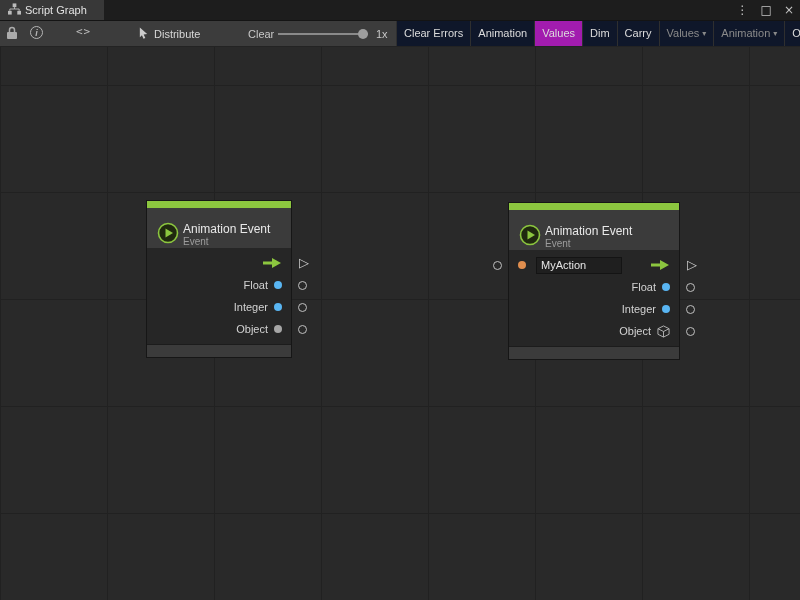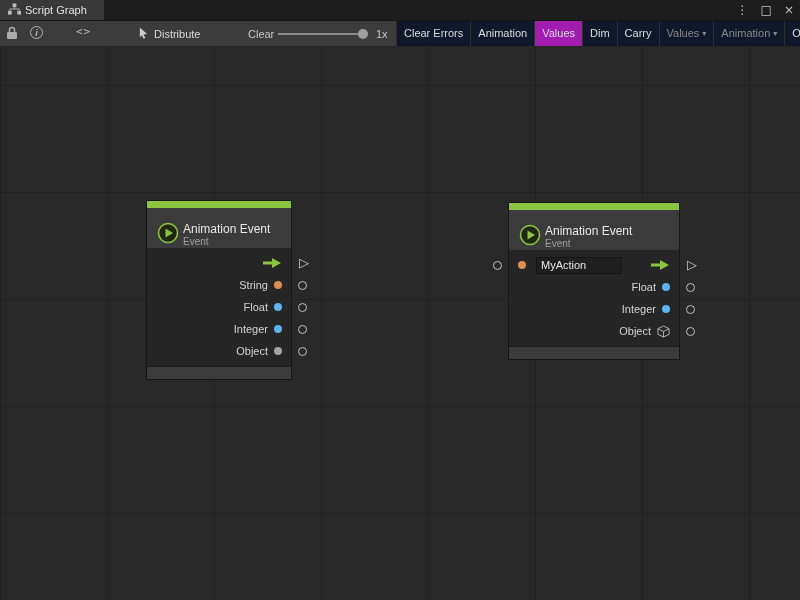--- a/index.html
+++ b/index.html
@@ -157,25 +157,20 @@
         <div class="row">
           <span class="arrow-icon">
             <svg width="20" height="12" viewBox="0 0 20 12">
                 <path d="M1 6 h11" stroke="#8CC63F" stroke-width="3"></path>
                 <path d="M10 1 L19 6 L10 11 Z" fill="#8CC63F"></path>
               </svg>
           </span>
           <span class="port-triangle">▷</span>
         </div>
         <div class="row">
-          <span class="row-label">String</span>
-          <span class="dot dot-orange"></span>
-          <span class="port-circle port-right"></span>
-        </div>
-        <div class="row">
           <span class="row-label">Float</span>
           <span class="dot dot-blue"></span>
           <span class="port-circle port-right"></span>
         </div>
         <div class="row">
           <span class="row-label">Integer</span>
           <span class="dot dot-blue"></span>
           <span class="port-circle port-right"></span>
         </div>
         <div class="row">

